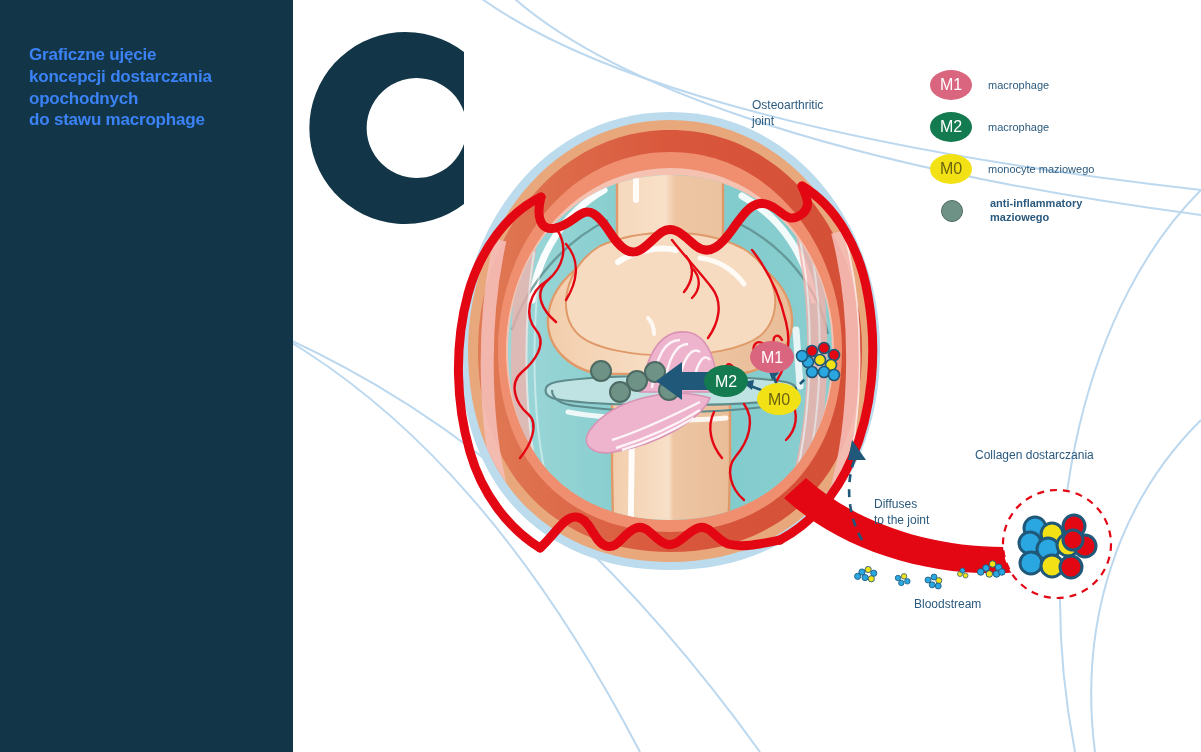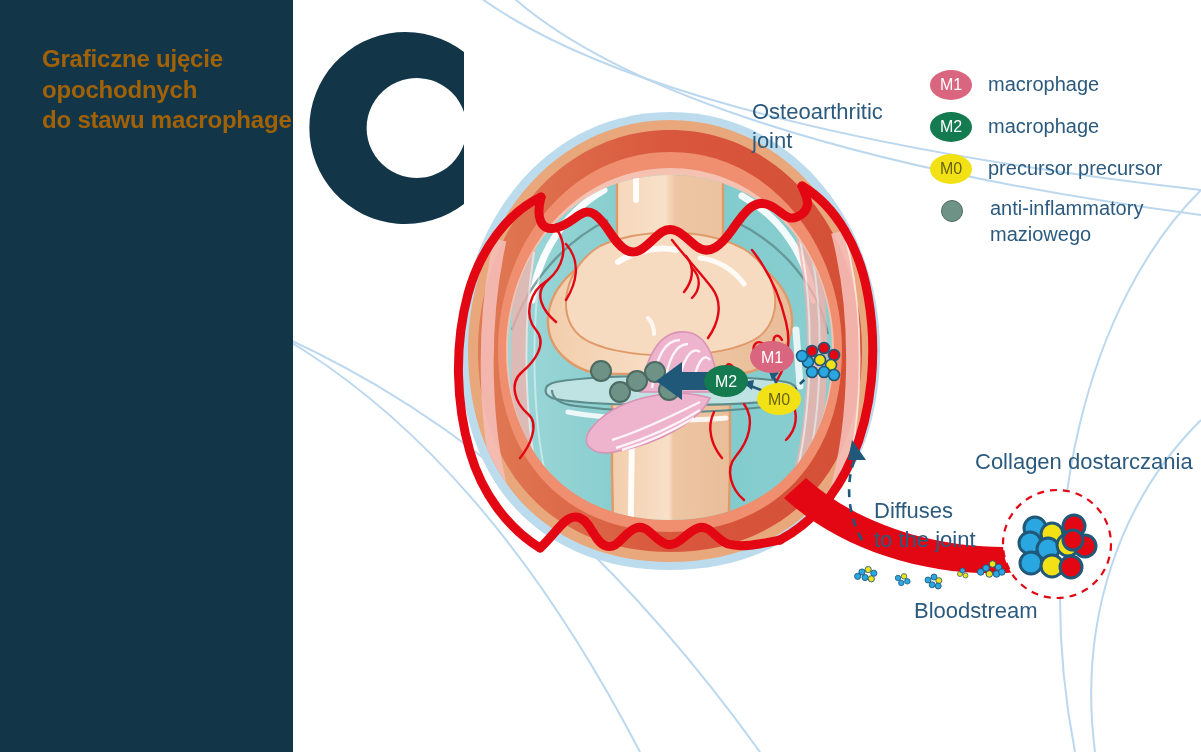--- a/index.html
+++ b/index.html
@@ -14,52 +14,52 @@
 
   .sidebar{
     position:absolute;left:0;top:0;width:293px;height:752px;
     background:#123648;z-index:3;
   }
   .bigC{
     position:absolute;left:289px;top:18px;z-index:4;
     width:175px;height:220px;
   }
   .title{
-    position:absolute;left:42px;top:44px;width:236px;z-index:5;
-    color:#a16207;font-weight:bold;font-size:24px;line-height:1.28;
+    position:absolute;left:29px;top:44px;width:236px;z-index:5;
+    color:#3b82f6;font-weight:bold;font-size:17px;line-height:1.28;
     letter-spacing:-0.2px;
   }
   .title div{white-space:nowrap;}
 
   .lbl{
     position:absolute;z-index:6;color:#2b5a7e;
-    font-size:22px;line-height:1.3;white-space:nowrap;
+    font-size:12px;line-height:1.3;white-space:nowrap;
   }
   .lbl.oa{left:752px;top:98px;}
   .lbl.diff{left:874px;top:474px;margin-top:23px;}
   .lbl.blood{left:866px;top:597px;margin-left:48px;}
   .lbl.collagen{left:975px;top:448px;}
 
   .legend{position:absolute;left:930px;top:70px;z-index:6;}
   .legrow{display:flex;align-items:center;margin-bottom:12px;}
   .legrow.cyto{align-items:flex-start;margin-top:6px;}
   .badge{
     width:42px;height:30px;border-radius:50%;
     display:flex;align-items:center;justify-content:center;
     color:#ffffff;font-size:16px;flex:0 0 auto;
   }
   .badge.m0{color:#6b6410;}
   .cytodot{
     width:20px;height:20px;border-radius:50%;
     border:1.5px solid #4d6b63;margin-left:11px;margin-top:4px;flex:0 0 auto;
   }
   .legtext{
-    margin-left:16px;color:#2b5a7e;font-size:20px;line-height:1.28;
-  }
-  .legrow.cyto .legtext{margin-left:27px;}
+    margin-left:16px;color:#2b5a7e;font-size:11px;line-height:1.28;
+  }
+  .legrow.cyto .legtext{margin-left:27px;font-weight:bold;}
   .legtext span{display:block;white-space:nowrap;}
 </style>
 </head>
 <body>
 
 <div id="stage">
 
   <svg id="bgsvg" viewBox="0 0 1201 752">
     <rect x="0" y="0" width="1201" height="752" fill="#ffffff"></rect>
     <g stroke="#bcd8ef" stroke-width="2" fill="none">
@@ -73,20 +73,21 @@
   </svg>
 
   <div class="sidebar"></div>
 
   <svg class="bigC" viewBox="0 0 175 220">
     <path d="M 175 34 A 96 96 0 1 0 175 186 L 175 126 A 50 50 0 1 1 175 94 Z" fill="#123648"></path>
   </svg>
 
   <div class="title">
     <div>Graficzne ujęcie</div>
+    <div>koncepcji dostarczania</div>
     <div>opochodnych</div>
     <div>do stawu macrophage</div>
   </div>
 
   <svg id="artsvg" viewBox="0 0 1201 752">
     <defs>
       <linearGradient id="boneGrad" x1="0" y1="0" x2="1" y2="0">
         <stop offset="0%" stop-color="#f2cdab"></stop>
         <stop offset="48%" stop-color="#f8e0c8"></stop>
         <stop offset="52%" stop-color="#eec6a4"></stop>
@@ -397,21 +398,21 @@
     <div class="legrow">
       <div class="badge" style="background:#147a4f">M2</div>
       <div class="legtext">
         <span>macrophage</span>
       </div>
     </div>
 
     <div class="legrow">
       <div class="badge m0" style="background:#f2e215">M0</div>
       <div class="legtext">
-        <span>precursor precursor</span>
+        <span>monocyte maziowego</span>
       </div>
     </div>
 
     <div class="legrow cyto">
       <div class="cytodot" style="background:#6f9287"></div>
       <div class="legtext">
         <span>anti-inflammatory</span>
         <span>maziowego</span>
       </div>
     </div>

